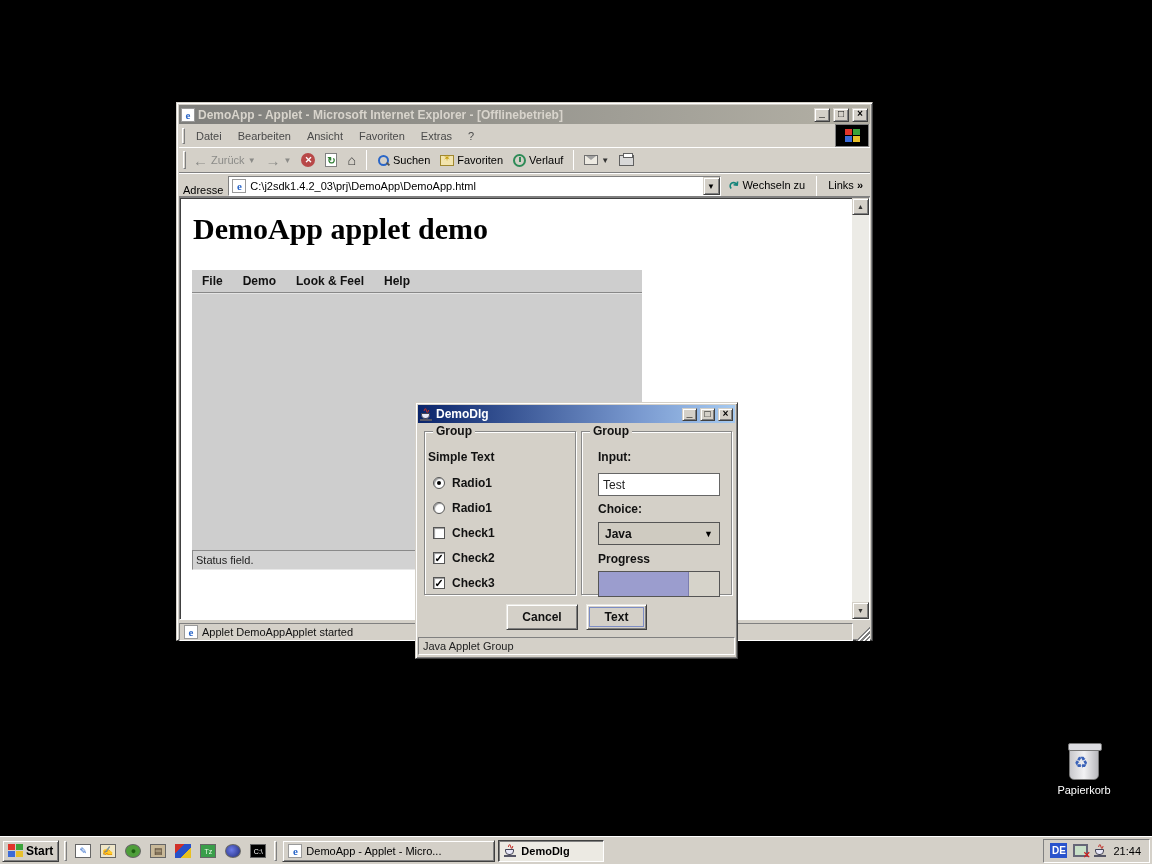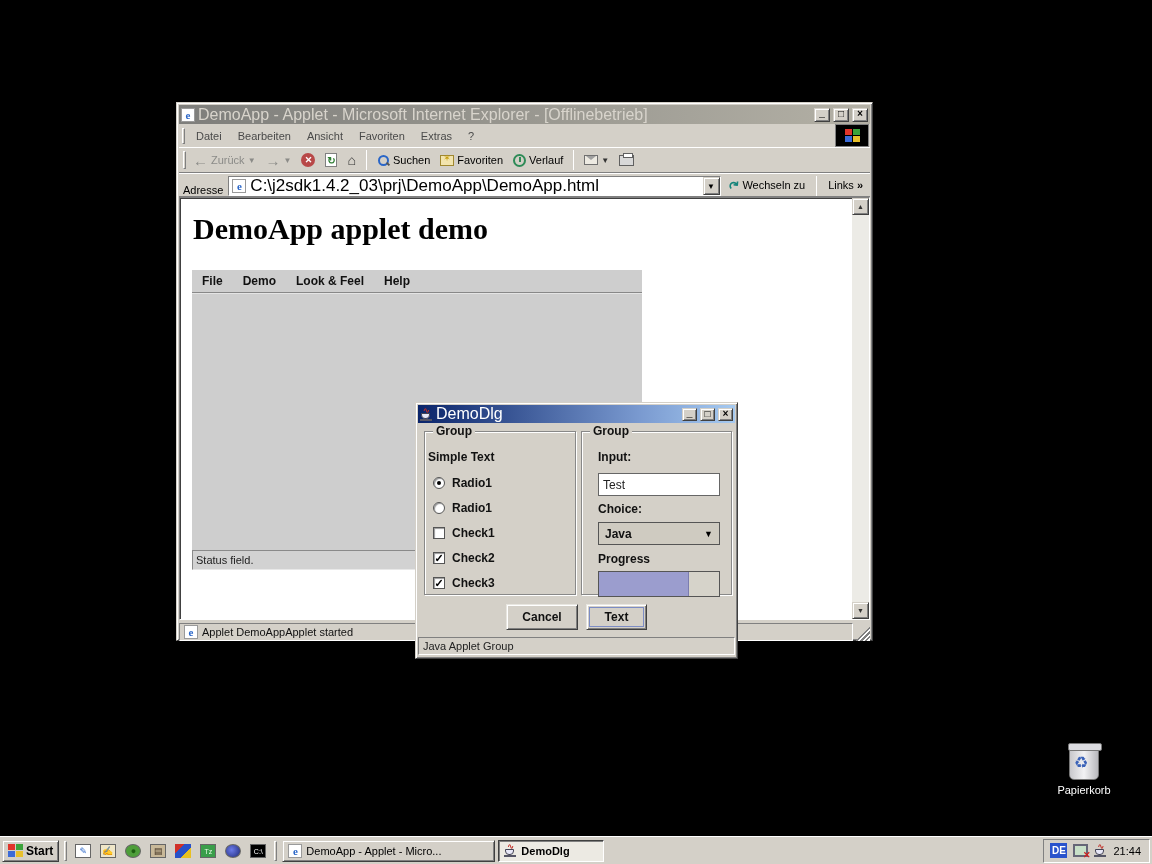--- a/index.html
+++ b/index.html
@@ -7,21 +7,21 @@
   body { font-family:"Liberation Sans",sans-serif; overflow:hidden; }
   #desktop { position:relative; width:1152px; height:864px; background:#000; }
   .raised2 { border:1px solid; border-color:#D4D0C8 #404040 #404040 #D4D0C8;
              box-shadow: inset 1px 1px 0 #FFFFFF, inset -1px -1px 0 #808080; background:#D4D0C8; }
   .sunken-flat { border:1px solid; border-color:#808080 #FFFFFF #FFFFFF #808080; }
 
   
   #ie-win { position:absolute; left:176px; top:102px; width:697px; height:539px; padding:2px; z-index:2; }
   .titlebar { height:19px; display:flex; align-items:center; padding:0 2px; gap:3px; }
   #ie-title { background:linear-gradient(90deg,#7E7E7B,#B3B0A5); }
-  .titlebar .t-text { font-size:16px; font-weight:normal; flex:1; white-space:nowrap; overflow:hidden; }
+  .titlebar .t-text { font-size:12px; font-weight:bold; flex:1; white-space:nowrap; overflow:hidden; }
   #ie-title .t-text { color:#D8D4CC; }
   .cap-btn { width:16px; height:14px; font-size:10px; line-height:11px; text-align:center;
              color:#000; font-weight:bold; font-family:"Liberation Mono",monospace; }
   .cap-btn-s { width:15px; height:13px; }
   .ie-page-icon { width:14px; height:14px; background:#fff; border:1px solid #9a9a9a; color:#2A66C8;
                   font-weight:bold; font-size:11px; line-height:12px; text-align:center; font-family:"Liberation Serif",serif; }
 
   #ie-menubar { height:24px; display:flex; align-items:center; border-bottom:1px solid #fff; position:relative; }
   #ie-menubar .grip { width:3px; height:16px; margin:0 3px; border:1px solid; border-color:#fff #808080 #808080 #fff; }
   .menu-item { font-size:11px; color:#4a4a4a; padding:0 8px; }
@@ -54,21 +54,21 @@
   .hist-icon::after { content:""; position:absolute; left:4px; top:1px; width:2px; height:5px; background:#2E8B57; }
   .mail-icon { width:14px; height:10px; background:#EDEAE2; border:1px solid #707070; position:relative; }
   .mail-icon::after { content:""; position:absolute; left:1px; top:0; border-left:5px solid transparent;
                       border-right:5px solid transparent; border-top:4px solid #A0A0A0; }
   .print-icon { width:15px; height:11px; background:#D8D8D8; border:1px solid #606060; position:relative; }
   .print-icon::before { content:""; position:absolute; left:3px; top:-3px; width:8px; height:3px; background:#fff; border:1px solid #606060; }
 
   #ie-addrbar { height:24px; display:flex; align-items:flex-end; padding:0 4px; gap:5px; font-size:11px;
                 border-bottom:1px solid #808080; box-shadow:0 1px 0 #fff; }
   #addr-field { flex:1; height:20px; background:#fff; display:flex; align-items:center; gap:4px; padding-left:3px; }
-  #addr-text { flex:1; font-size:17px; color:#000; white-space:nowrap; overflow:hidden; }
+  #addr-text { flex:1; font-size:11px; color:#000; white-space:nowrap; overflow:hidden; }
   .dd-btn { width:17px; height:18px; font-size:8px; text-align:center; line-height:17px; }
   .go-arrow { color:#17857B; font-weight:bold; font-size:13px; transform:rotate(-40deg); display:inline-block; }
   .links-chevron { font-weight:bold; font-size:11px; }
 
   #ie-content { position:relative; height:423px; background:#fff; border:1px solid;
                 border-color:#808080 #fff #fff #808080; box-shadow:inset 1px 1px 0 #404040; overflow:hidden; }
   #page-heading { position:absolute; left:13px; top:14px; font-family:"Liberation Serif",serif;
                   font-weight:bold; font-size:30px; color:#000; }
   #applet { position:absolute; left:12px; top:72px; width:450px; height:300px; background:#CECECE; }
   #applet-menubar { height:23px; display:flex; align-items:center; gap:0; border-bottom:1px solid #888;

